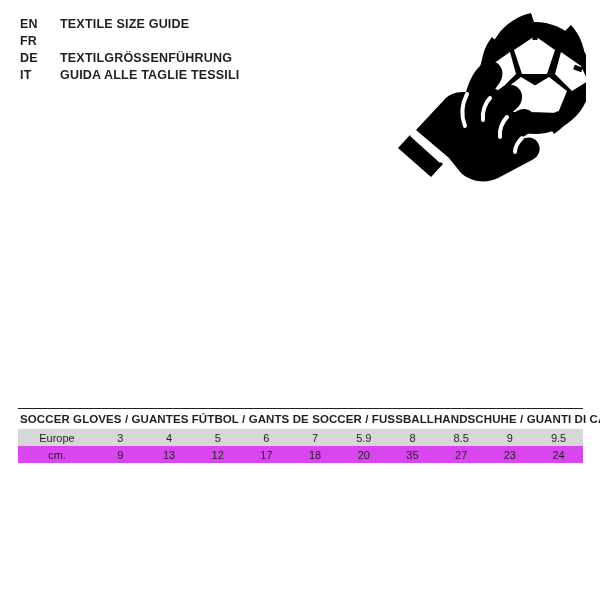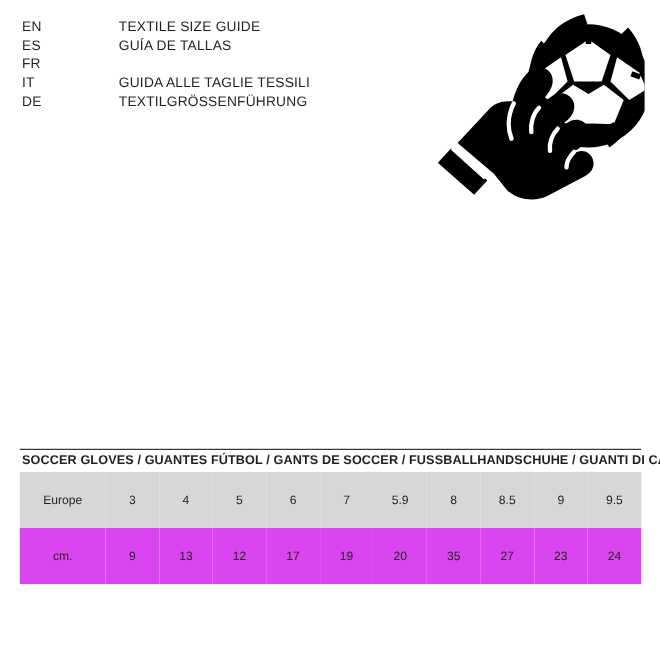--- a/index.html
+++ b/index.html
@@ -21,34 +21,34 @@
     position: absolute;
     left: 20px;
     top: 16px;
     width: 330px;
   }
   .lang-row {
     display: flex;
     align-items: flex-start;
     height: 17px;
     line-height: 17px;
+    font-weight: bold;
   }
   .lang-code {
     width: 40px;
     flex: 0 0 40px;
     font-size: 12.5px;
     letter-spacing: 0.2px;
     color: #231f20;
   }
   .lang-text {
     font-size: 12.5px;
     letter-spacing: 0.2px;
     color: #231f20;
     white-space: nowrap;
-    margin-left: 48px;
   }
 
   
   .illustration {
     position: absolute;
     right: 14px;
     top: 8px;
     width: 200px;
     height: 190px;
   }
@@ -75,21 +75,21 @@
   }
   table.size-table {
     border-collapse: collapse;
     width: 100%;
     table-layout: fixed;
   }
   table.size-table td {
     font-size: 11px;
     color: #231f20;
     height: 15px;
-    padding: 18px 0;
+    padding: 1px 0;
     text-align: center;
     white-space: nowrap;
   }
   table.size-table tr.row-shaded td {
     background: #d6d7d8;
   }
   table.size-table tr.row-plain td {
     background: #d946ef;
   }
   td.label-cell {
@@ -106,33 +106,29 @@
 </style>
 </head>
 <body>
 
 <div class="lang-block">
   <div class="lang-row">
     <span class="lang-code">EN</span>
     <span class="lang-text">TEXTILE SIZE GUIDE</span>
   </div>
   <div class="lang-row">
-    <span class="lang-code">ES</span>
-    <span class="lang-text">GUÍA DE TALLAS</span>
-  </div>
-  <div class="lang-row">
     <span class="lang-code">FR</span>
+  </div>
+  <div class="lang-row">
+    <span class="lang-code">DE</span>
+    <span class="lang-text">TEXTILGRÖSSENFÜHRUNG</span>
   </div>
   <div class="lang-row">
     <span class="lang-code">IT</span>
     <span class="lang-text">GUIDA ALLE TAGLIE TESSILI</span>
-  </div>
-  <div class="lang-row">
-    <span class="lang-code">DE</span>
-    <span class="lang-text">TEXTILGRÖSSENFÜHRUNG</span>
   </div>
 </div>
 
 <div class="illustration">
   <svg viewBox="0 0 200 190" xmlns="http://www.w3.org/2000/svg" aria-hidden="true">
     <g fill="#000000">
 
       <path d="M108 34 C114 20 128 9 145 5 L148 14 C134 18 122 27 117 38 Z"></path>
       <path d="M96 66 C94 52 98 39 106 29 L113 36 C107 44 103 55 105 66 Z"></path>
       <path d="M185 17 C195 28 200 42 199 57 L190 56 C191 44 187 32 179 23 Z"></path>
@@ -213,21 +209,21 @@
         <td>8.5</td>
         <td>9</td>
         <td>9.5</td>
       </tr>
       <tr class="row-plain">
         <td class="label-cell">cm.</td>
         <td>9</td>
         <td>13</td>
         <td>12</td>
         <td>17</td>
-        <td>19</td>
+        <td>18</td>
         <td>20</td>
         <td>35</td>
         <td>27</td>
         <td>23</td>
         <td>24</td>
       </tr>
     </tbody>
   </table>
 </div>
 

